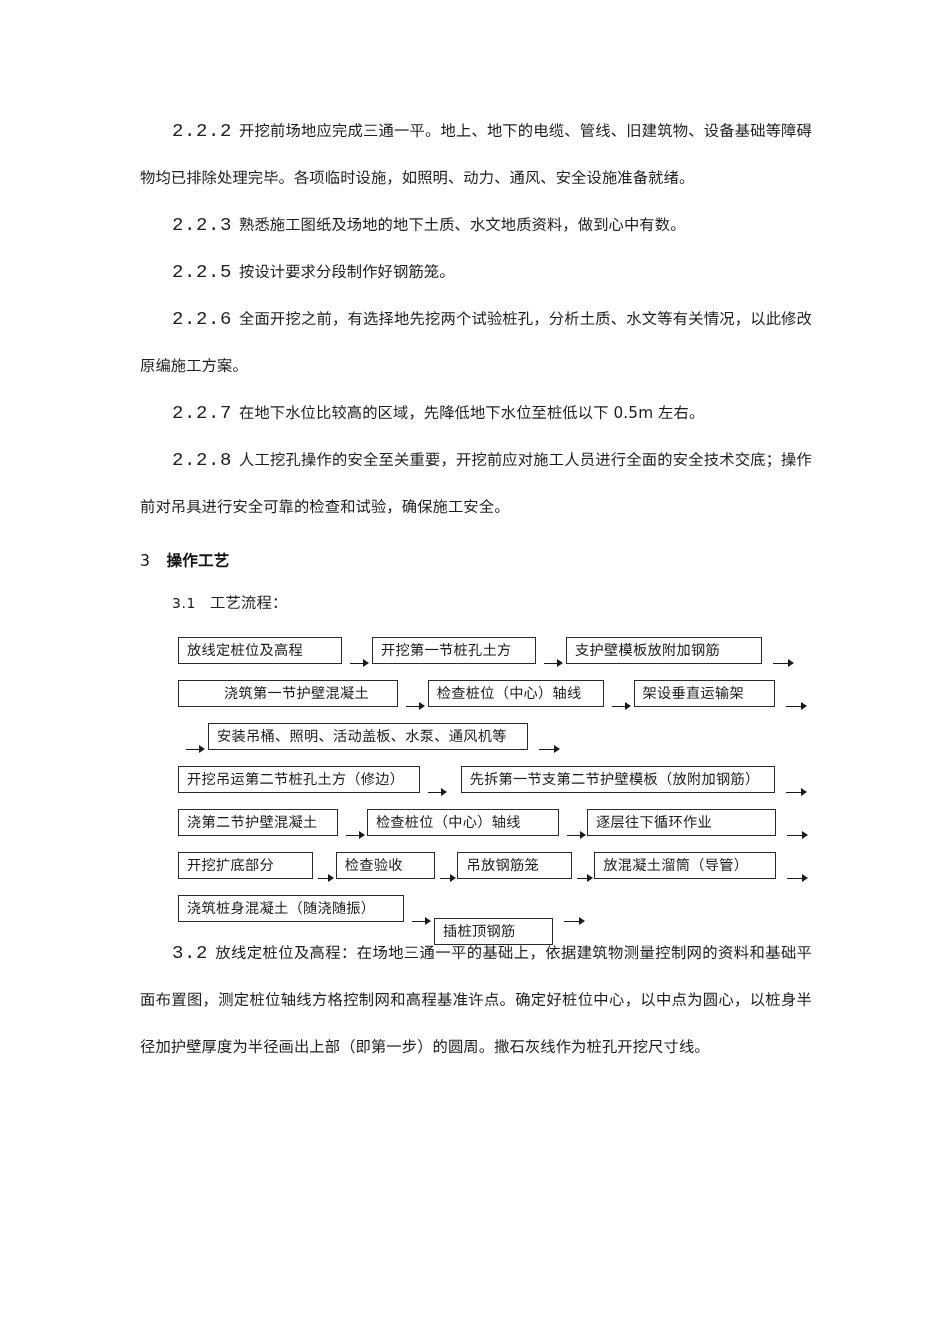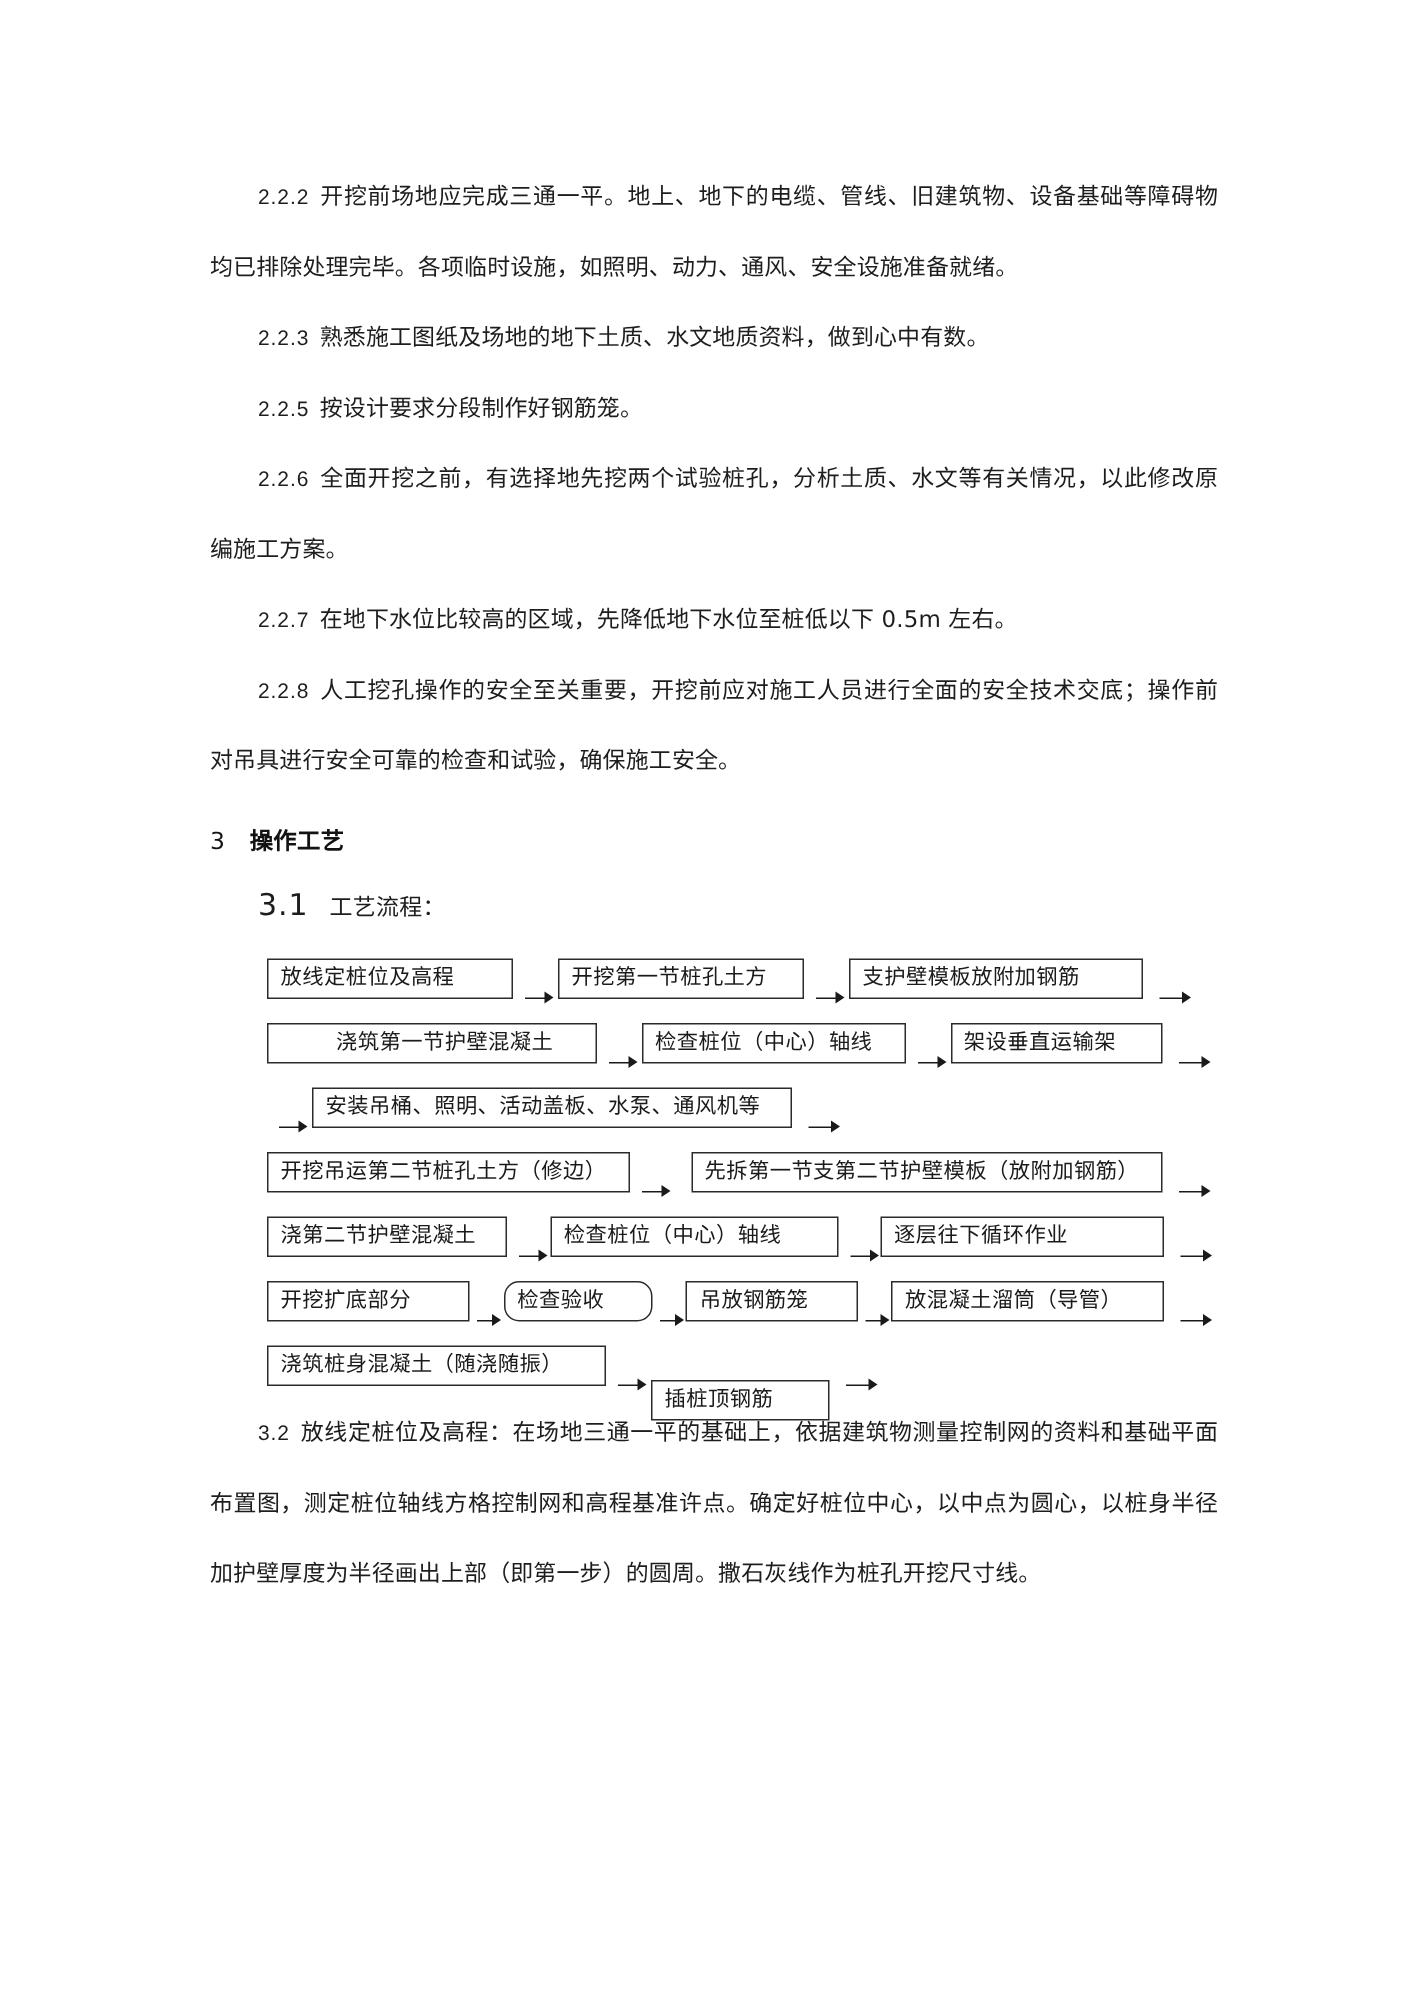--- a/index.html
+++ b/index.html
@@ -40,23 +40,23 @@
     text-align: justify;
     text-justify: inter-ideograph;
     letter-spacing: 0.1px;
     margin: 0;
     color: #1d1d1d;
   }
   .para.indent {
     text-indent: 32px;
   }
   .para .num {
-    font-family: Liberation Sans, sans-serif;
+    font-family: Liberation Mono, monospace;
     letter-spacing: 0.6px;
-    font-size: 14px;
+    font-size: 19px;
   }
   .para .gap {
     display: inline-block;
     width: 7px;
   }
 
   
   .heading {
     font-size: 15.6px;
     line-height: 40px;
@@ -78,21 +78,21 @@
   .subheading {
     font-size: 15.3px;
     line-height: 44px;
     margin: 0;
     padding-left: 32px;
     color: #1d1d1d;
     letter-spacing: 0.2px;
   }
   .subheading .snum {
     letter-spacing: 0.6px;
-    font-size: 20px;
+    font-size: 14px;
   }
   .subheading .sgap {
     display: inline-block;
     width: 14px;
   }
 
   
   .flow {
     padding-left: 38px;
     padding-top: 4px;
@@ -248,21 +248,21 @@
             <span class="shaft"></span>
             <span class="head"></span>
           </span>
         </div>
         <div class="flow-row">
           <div class="flow-box" style="width: 123px;">开挖扩底部分</div>
           <span class="flow-arrow tight">
             <span class="shaft"></span>
             <span class="head"></span>
           </span>
-          <div class="flow-box" style="width: 85px; border-radius: 10px;">检查验收</div>
+          <div class="flow-box" style="width: 85px;">检查验收</div>
           <span class="flow-arrow tight">
             <span class="shaft"></span>
             <span class="head"></span>
           </span>
           <div class="flow-box" style="width: 101px;">吊放钢筋笼</div>
           <span class="flow-arrow tight">
             <span class="shaft"></span>
             <span class="head"></span>
           </span>
           <div class="flow-box" style="width: 172px;">放混凝土溜筒（导管）</div>

